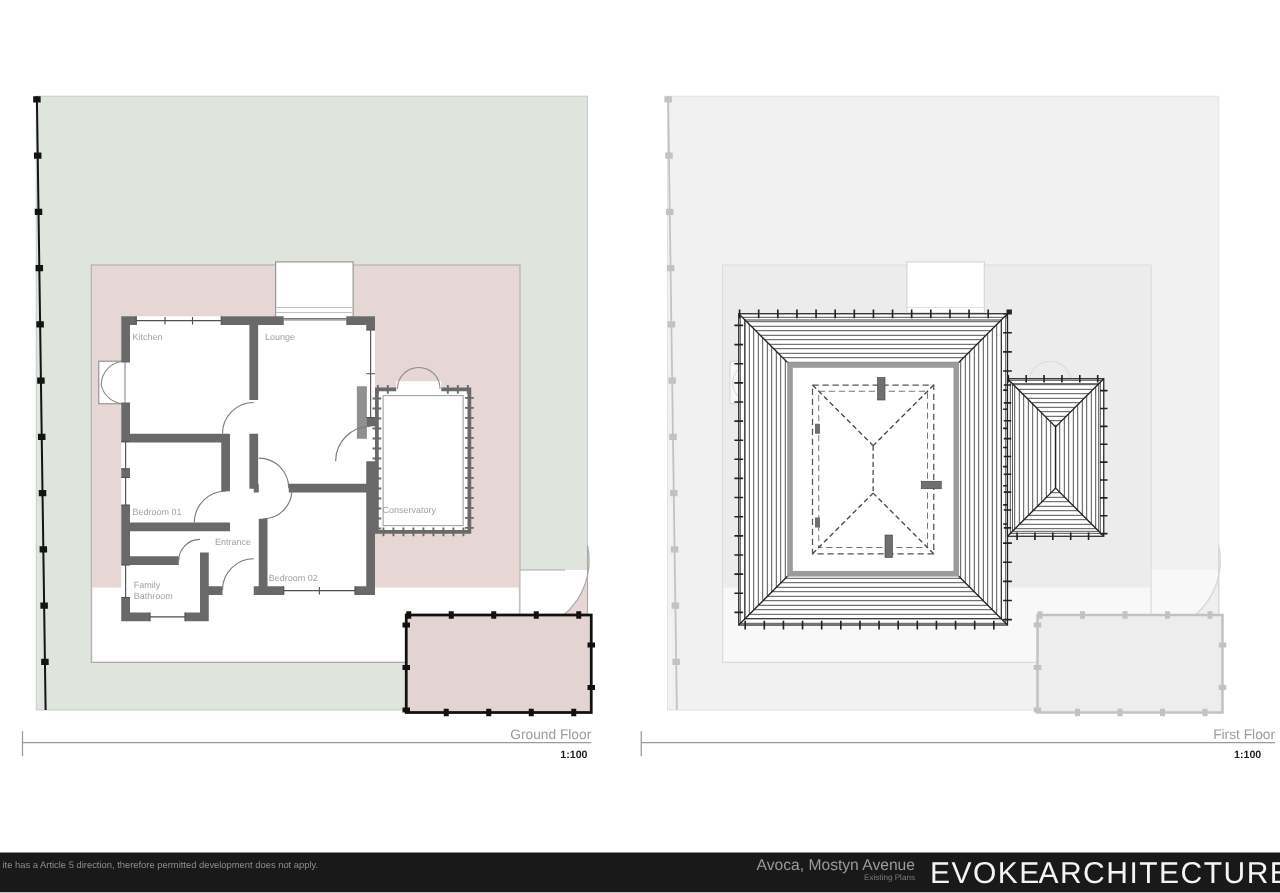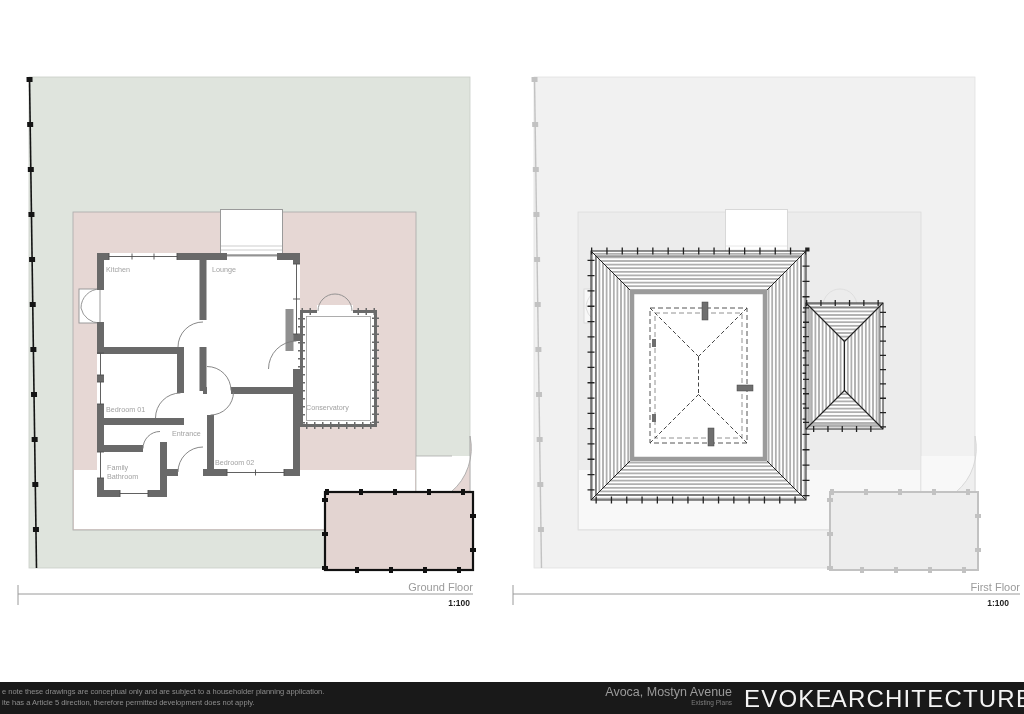--- a/index.html
+++ b/index.html
@@ -185,21 +185,20 @@
       <line x1="513" y1="594" x2="1020" y2="594" stroke="#9a9a9a" stroke-width="1"></line>
       <line x1="513" y1="585" x2="513" y2="605" stroke="#9a9a9a" stroke-width="1"></line>
       <text x="1020" y="591" text-anchor="end" class="title-label">First Floor</text>
       <text x="1009" y="606" text-anchor="end" class="scale-label">1:100</text>
     </g>
   </g>
 </svg>
 
 <div id="footer">
   <div id="footer-note">
-    <div>e note these drawings are conceptual only and are subject to a householder planning application.</div>
     <div>ite has a Article 5 direction, therefore permitted development does not apply.</div>
   </div>
   <div id="project-block">
     <div id="project-name">Avoca, Mostyn Avenue</div>
     <div id="drawing-set">Existing Plans</div>
   </div>
   <div id="logo"><span class="part1">EVOKE</span><span class="part2">ARCHITECTURE</span></div>
 </div>
 
 </div>

